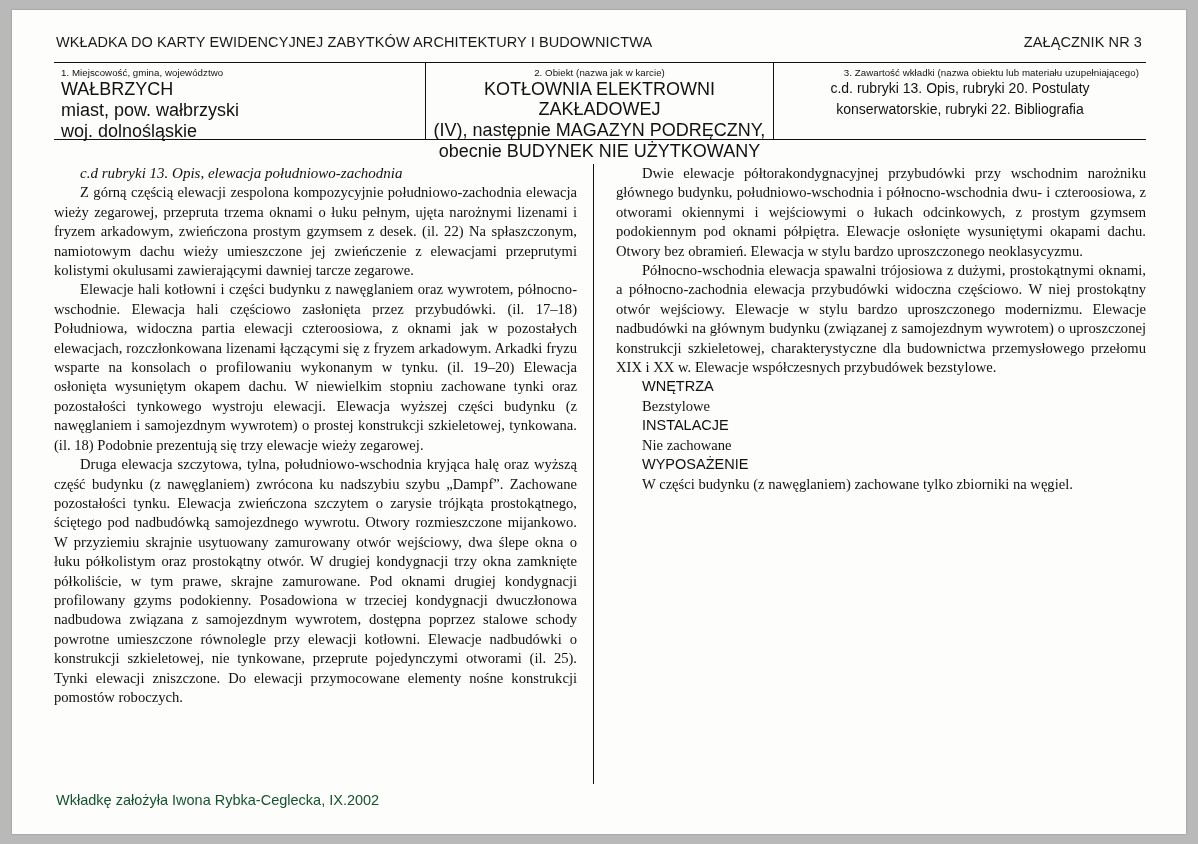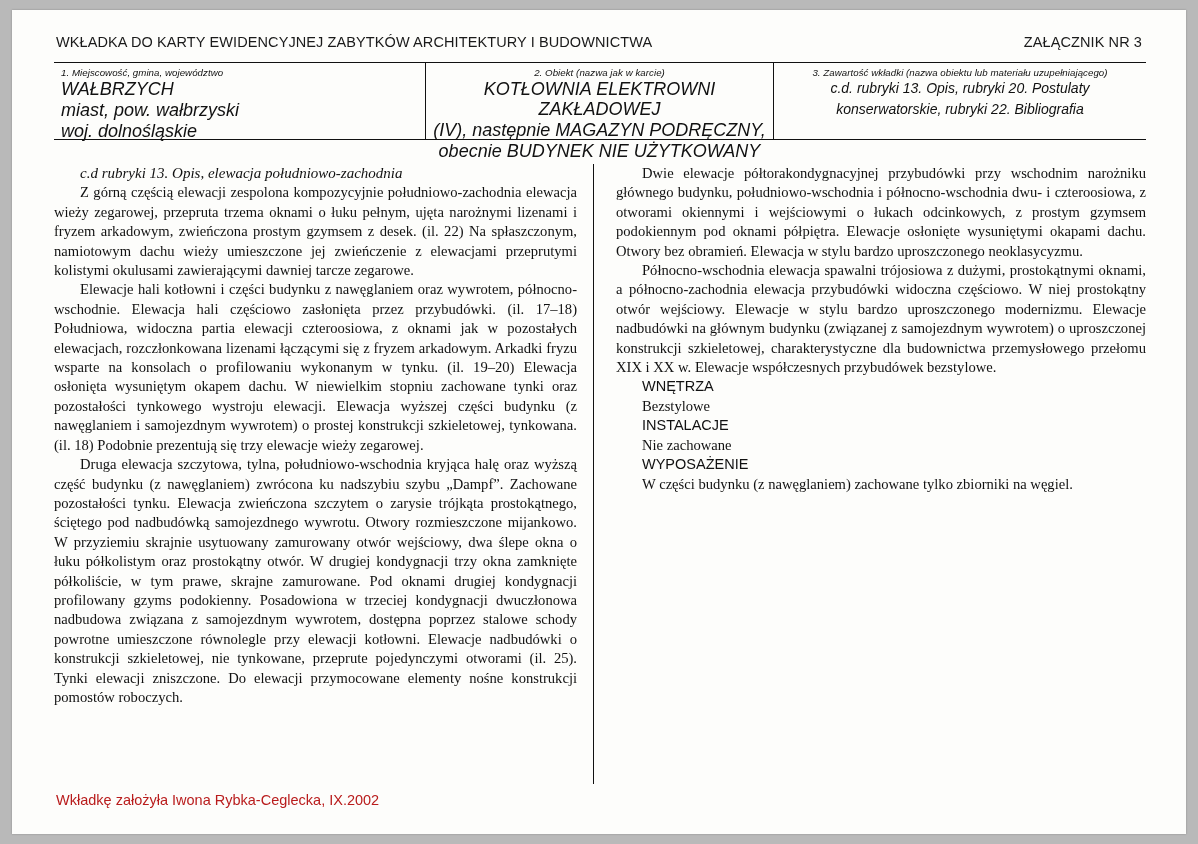--- a/index.html
+++ b/index.html
@@ -55,21 +55,20 @@
     display: flex;
     border-top: 1.4px solid #111;
     border-bottom: 1.4px solid #111;
     height: 78px;
     box-sizing: border-box;
   }
   .box {
     box-sizing: border-box;
     padding: 4px 7px 0 7px;
     position: relative;
-    font-style: italic;
   }
   .box.b1 { width: 372px; border-right: 1.4px solid #111; }
   .box.b2 { width: 348px; border-right: 1.4px solid #111; text-align: center; }
   .box.b3 { width: 372px; text-align: center; }
   .box .cap {
     font-size: 9.7px;
     color: #111;
     letter-spacing: 0.05px;
     line-height: 11px;
   }
@@ -133,21 +132,21 @@
     text-align: left;
     margin: 0 0 0 0;
   }
 
   
   .footer {
     position: absolute;
     left: 44px;
     bottom: 26px;
     font-size: 14.5px;
-    color: #b91c1c;
+    color: #14532d;
     font-family: "Liberation Sans", sans-serif;
   }
 </style>
 </head>
 <body>
 
 <div class="page">
   <div class="inner">
 
     <div class="top-header">
@@ -162,21 +161,21 @@
         <div class="val">miast, pow. wałbrzyski</div>
         <div class="val">woj. dolnośląskie</div>
       </div>
       <div class="box b2">
         <div class="cap" style="text-align:center">2. Obiekt (nazwa jak w karcie)</div>
         <div class="val">KOTŁOWNIA ELEKTROWNI ZAKŁADOWEJ</div>
         <div class="val">(IV), następnie MAGAZYN PODRĘCZNY,</div>
         <div class="val">obecnie BUDYNEK NIE UŻYTKOWANY</div>
       </div>
       <div class="box b3">
-        <div class="cap" style="text-align:center">3. Zawartość wkładki (nazwa obiektu lub materiału uzupełniającego)</div>
+        <div class="cap" style="text-align:right">3. Zawartość wkładki (nazwa obiektu lub materiału uzupełniającego)</div>
         <div class="val">c.d. rubryki 13. Opis, rubryki 20. Postulaty</div>
         <div class="val">konserwatorskie, rubryki 22. Bibliografia</div>
       </div>
     </div>
 
     <div class="columns">
 
       <div class="col left">
         <p class="heading-italic">c.d rubryki 13. Opis, elewacja południowo-zachodnia</p>
         <p>Z górną częścią elewacji zespolona kompozycyjnie południowo-zachodnia elewacja wieży zegarowej, przepruta trzema oknami o łuku pełnym, ujęta narożnymi lizenami i fryzem arkadowym, zwieńczona prostym gzymsem z desek. (il. 22) Na spłaszczonym, namiotowym dachu wieży umieszczone jej zwieńczenie z elewacjami przeprutymi kolistymi okulusami zawierającymi dawniej tarcze zegarowe.</p>

